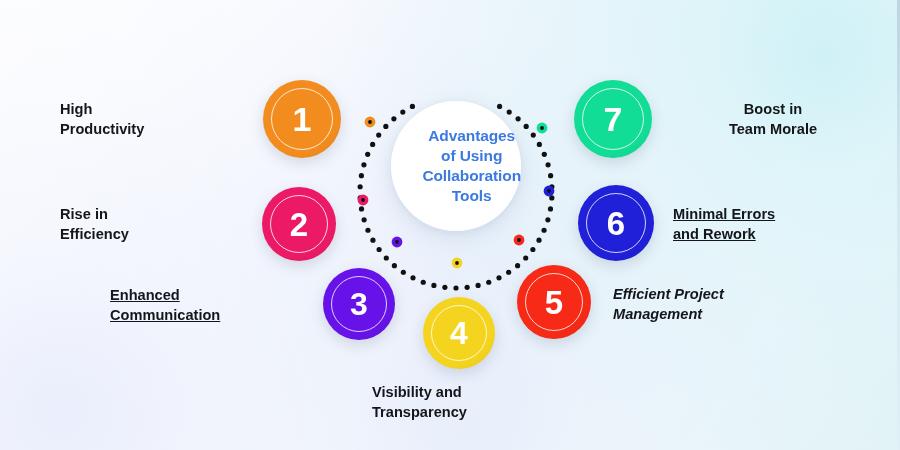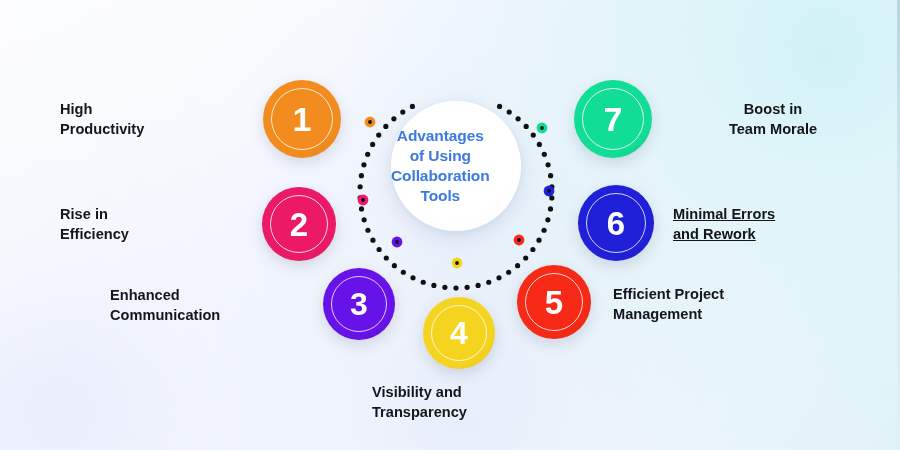--- a/index.html
+++ b/index.html
@@ -62,21 +62,21 @@
     position: absolute;
     left: 391px;
     top: 101px;
     width: 130px;
     height: 130px;
     border-radius: 50%;
     background: radial-gradient(circle at 42% 34%, #ffffff 0%, #ffffff 62%, #fdfdfe 100%);
     box-shadow: 0 6px 22px rgba(110,130,170,0.17), 0 2px 7px rgba(110,130,170,0.10);
     display: flex;
     align-items: center;
-    justify-content: flex-start;
+    justify-content: flex-end;
   }
   .center-text {
     color: #3b7ae0;
     font-size: 15.5px;
     font-weight: bold;
     line-height: 1.30;
     text-align: center;
     letter-spacing: -0.1px;
     white-space: pre-line;
   }
@@ -223,33 +223,33 @@
       <div class="node" style="left: 262px; top: 187px; width: 74px; height: 74px; background: radial-gradient(circle at 36% 28%, rgb(236, 26, 102) 0%, rgb(236, 26, 102) 68%, rgba(0, 0, 0, 0.08) 100%), rgb(236, 26, 102);">
         <div class="ring"></div>
         <div class="num" style="font-size: 33px;">2</div>
       </div>
       <div class="label right-align" style="left: 60px; top: 205px; width: 182px; color: rgb(20, 22, 26);">Rise in
 Efficiency</div>
       <div class="node" style="left: 323px; top: 268px; width: 72px; height: 72px; background: radial-gradient(circle at 36% 28%, rgb(102, 18, 232) 0%, rgb(102, 18, 232) 68%, rgba(0, 0, 0, 0.08) 100%), rgb(102, 18, 232);">
         <div class="ring"></div>
         <div class="num" style="font-size: 32px;">3</div>
       </div>
-      <div class="label right-align" style="left: 110px; top: 286px; width: 194px; color: rgb(20, 22, 26);">Enhanced
+      <div class="label right-align" style="left: 110px; top: 286px; width: 194px; color: rgb(20, 22, 26); text-decoration: underline;">Enhanced
 Communication</div>
       <div class="node" style="left: 423px; top: 297px; width: 72px; height: 72px; background: radial-gradient(circle at 36% 28%, rgb(245, 212, 31) 0%, rgb(245, 212, 31) 68%, rgba(0, 0, 0, 0.08) 100%), rgb(245, 212, 31);">
         <div class="ring"></div>
         <div class="num" style="font-size: 32px;">4</div>
       </div>
       <div class="label center-align" style="left: 372px; top: 383px; width: 176px; color: rgb(20, 22, 26);">Visibility and
 Transparency</div>
       <div class="node" style="left: 517px; top: 265px; width: 74px; height: 74px; background: radial-gradient(circle at 36% 28%, rgb(246, 42, 22) 0%, rgb(246, 42, 22) 68%, rgba(0, 0, 0, 0.08) 100%), rgb(246, 42, 22);">
         <div class="ring"></div>
         <div class="num" style="font-size: 33px;">5</div>
       </div>
-      <div class="label left-align" style="left: 613px; top: 285px; width: 200px; color: rgb(20, 22, 26);">Efficient Project
+      <div class="label left-align" style="left: 613px; top: 285px; width: 200px; color: rgb(20, 22, 26); font-style: italic;">Efficient Project
 Management</div>
       <div class="node" style="left: 578px; top: 185px; width: 76px; height: 76px; background: radial-gradient(circle at 36% 28%, rgb(31, 32, 216) 0%, rgb(31, 32, 216) 68%, rgba(0, 0, 0, 0.08) 100%), rgb(31, 32, 216);">
         <div class="ring"></div>
         <div class="num" style="font-size: 33px;">6</div>
       </div>
       <div class="label left-align" style="left: 673px; top: 205px; width: 200px; color: rgb(20, 22, 26); text-decoration: underline;">Minimal Errors
 and Rework</div>
       <div class="node" style="left: 574px; top: 80px; width: 78px; height: 78px; background: radial-gradient(circle at 36% 28%, rgb(18, 221, 150) 0%, rgb(18, 221, 150) 68%, rgba(0, 0, 0, 0.08) 100%), rgb(18, 221, 150);">
         <div class="ring"></div>
         <div class="num" style="font-size: 34px;">7</div>

